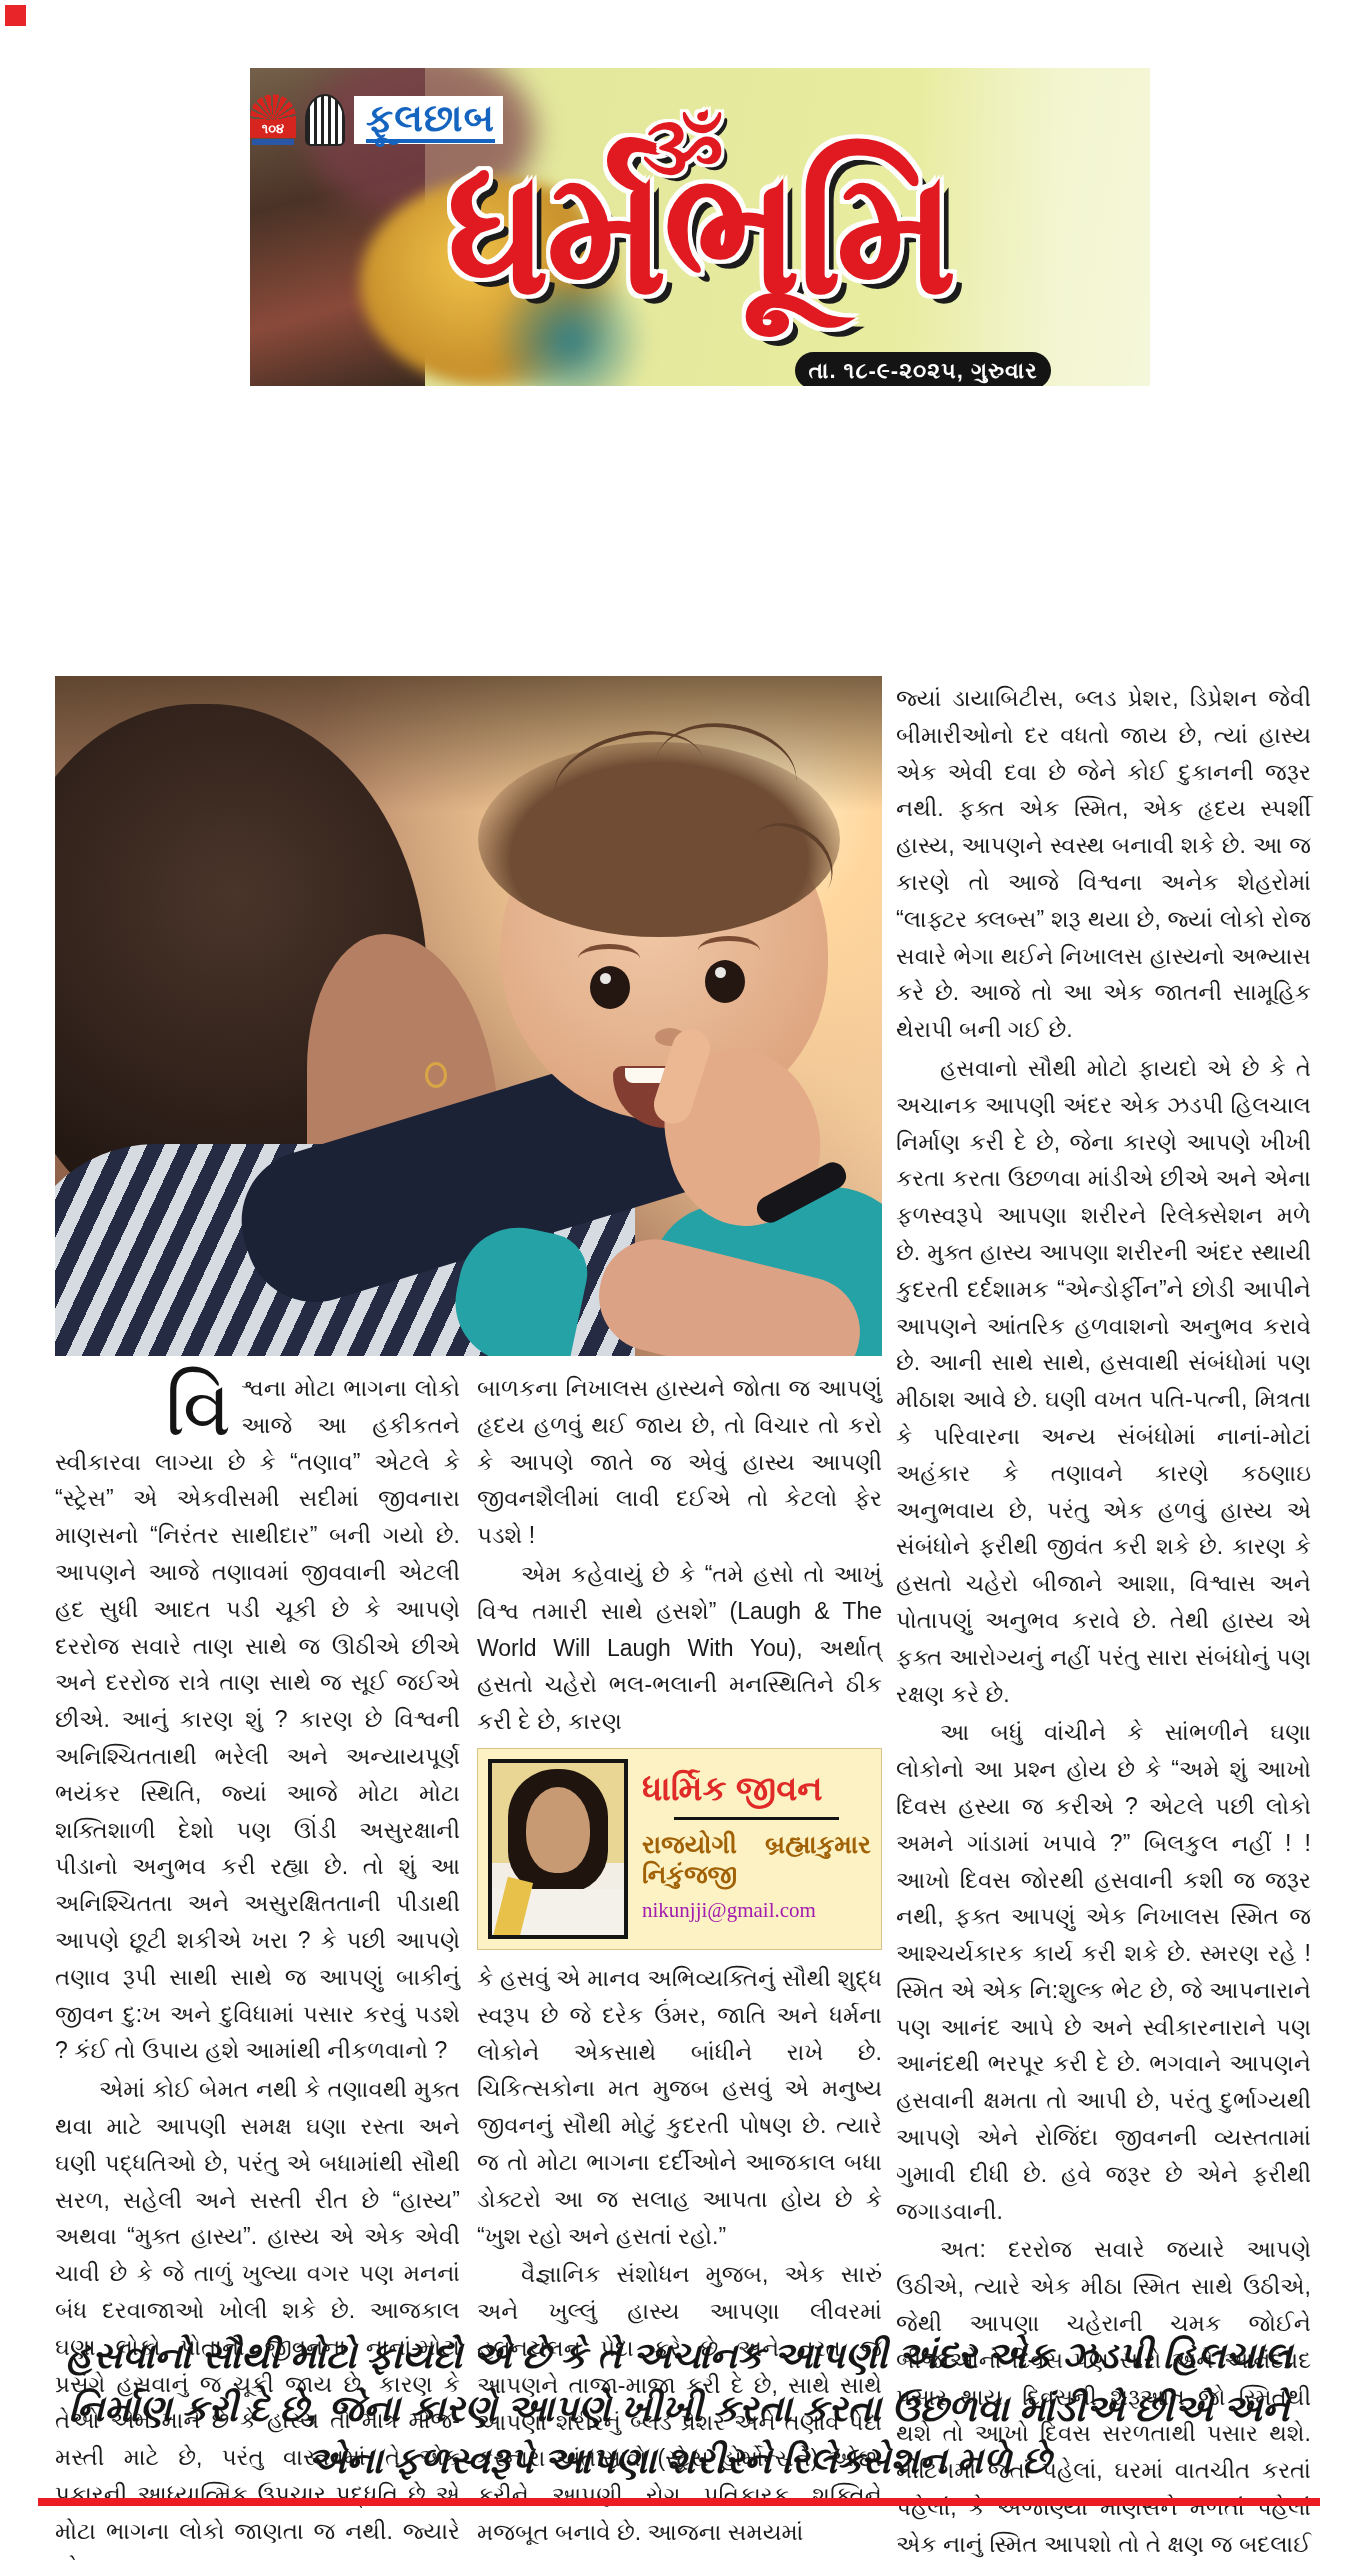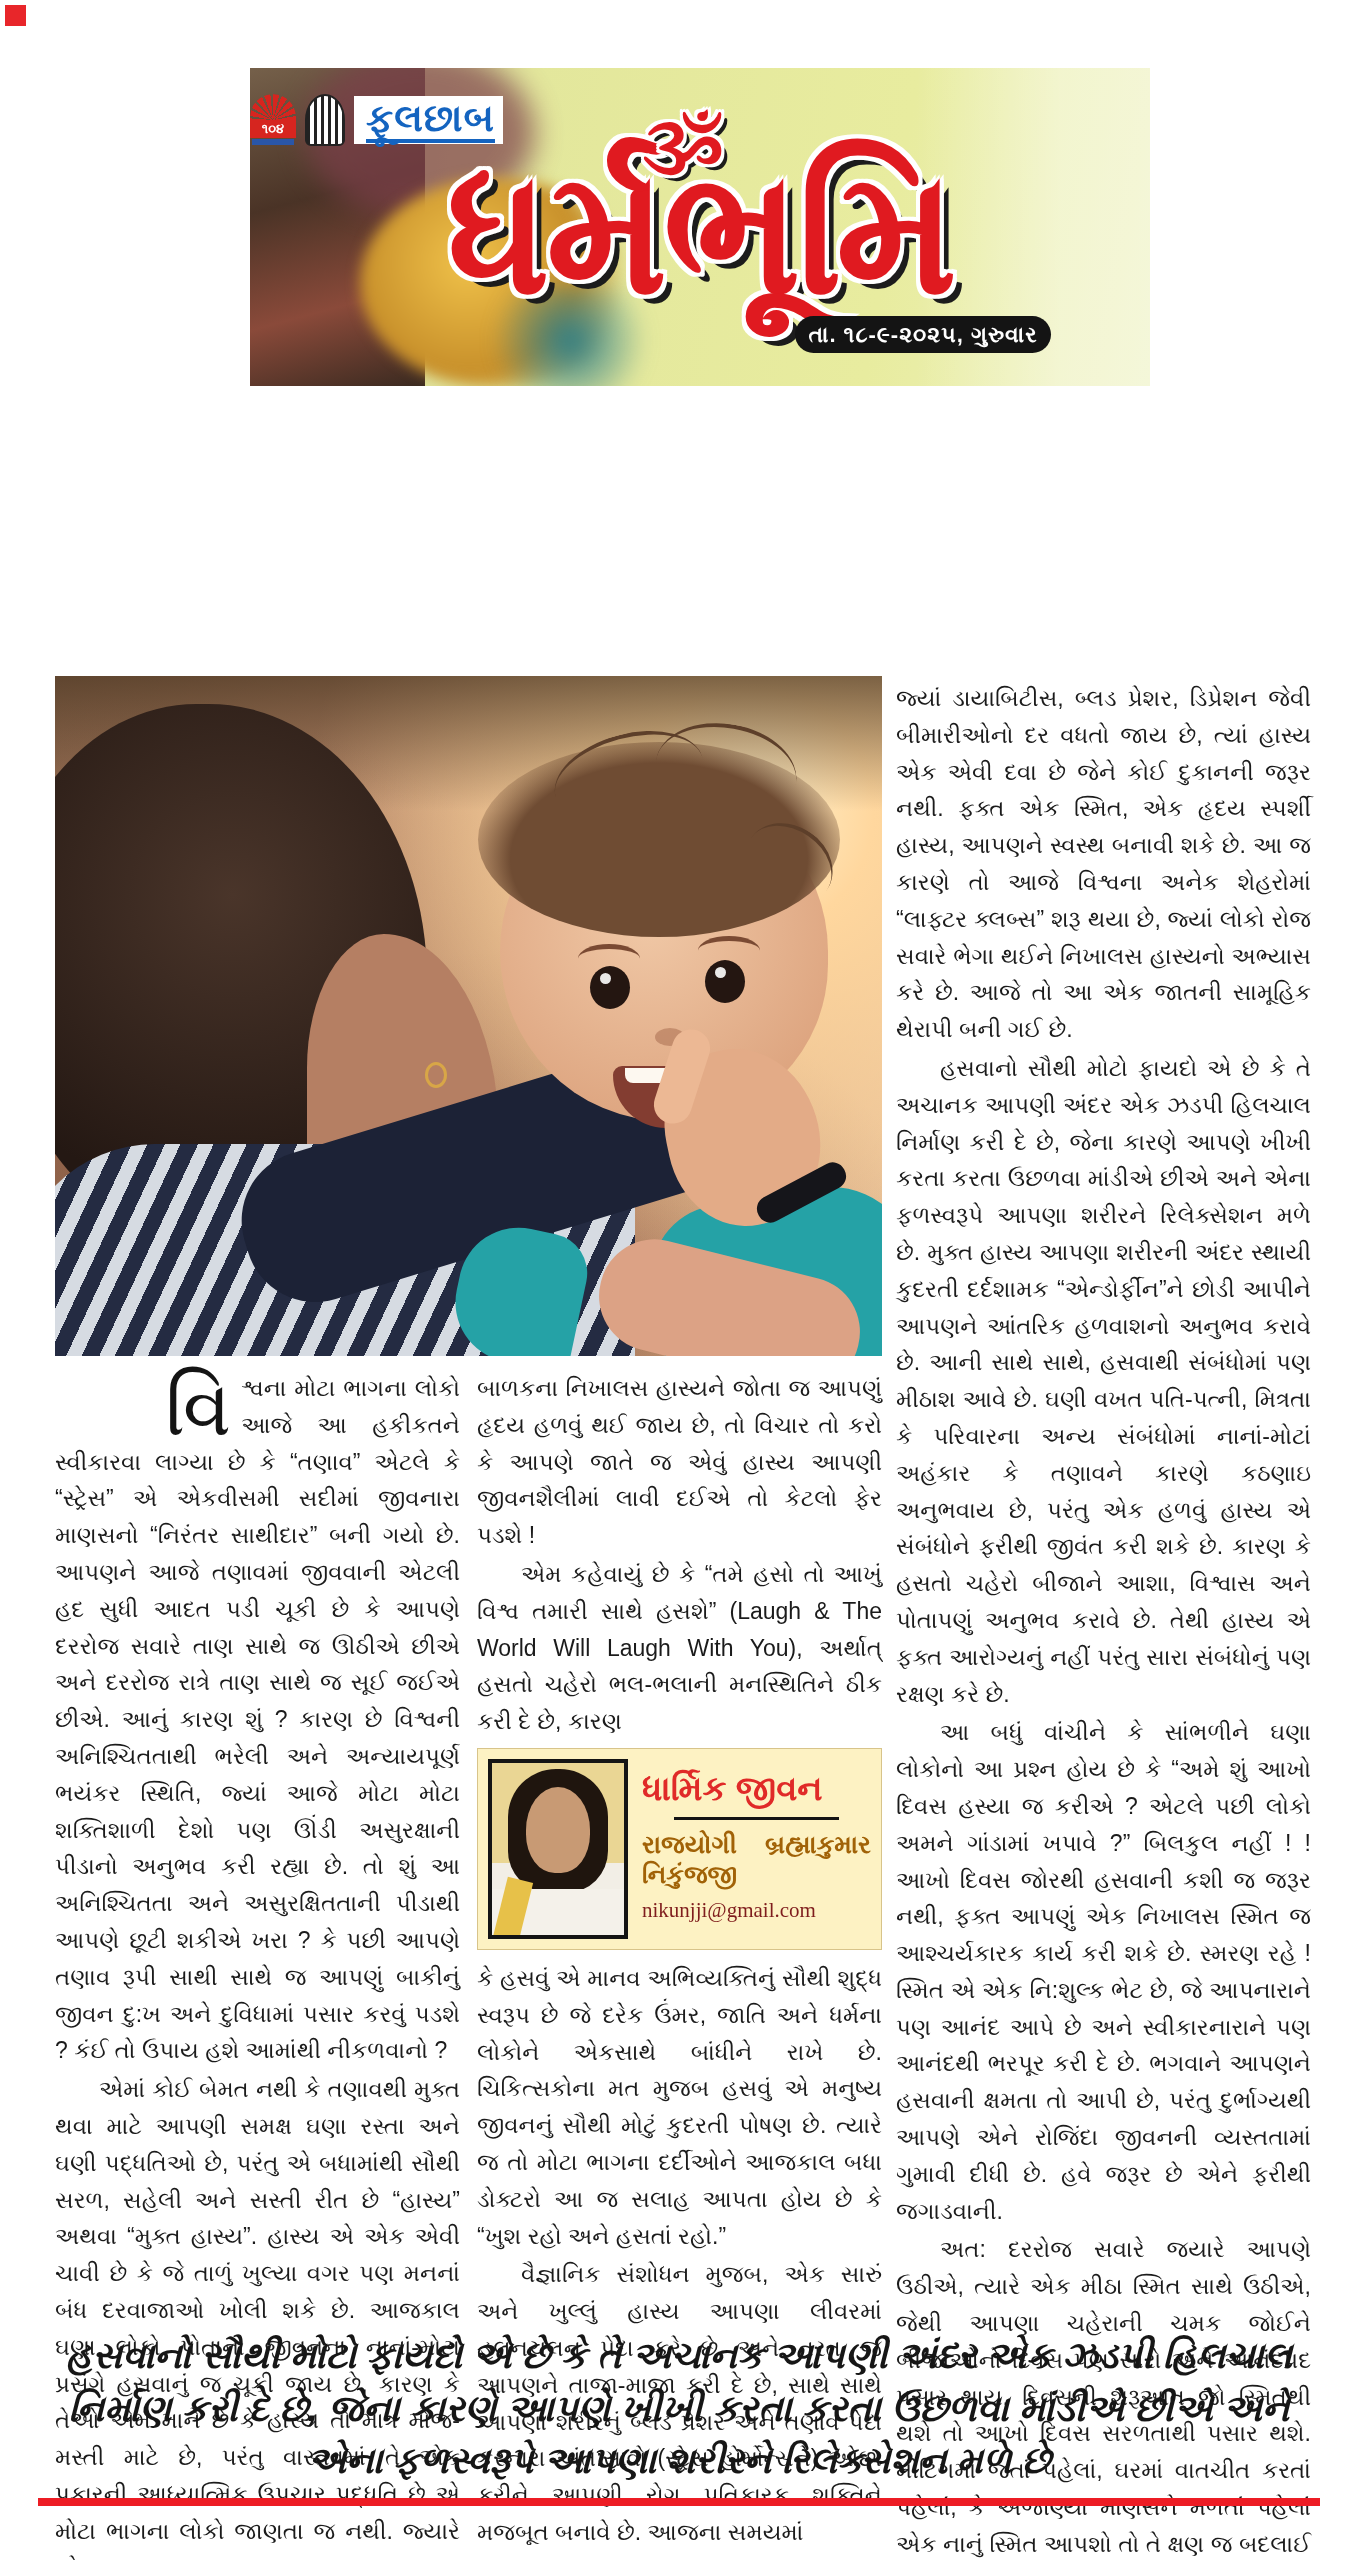--- a/index.html
+++ b/index.html
@@ -28,21 +28,21 @@
   .emblem-red .num{position:absolute;left:0;top:26px;width:46px;height:18px;background:#d6251f;color:#fff;font-weight:700;font-size:13px;line-height:18px;text-align:center;}
   .emblem-red .base{position:absolute;left:2px;top:45px;width:42px;height:6px;background:#2a56a8;}
   .emblem-bw{width:36px;height:48px;background:repeating-linear-gradient(90deg,#222 0 3px,#fff 3px 7px);border:2px solid #222;border-radius:50% 50% 6px 6px;}
   .logo-box{background:#ffffff;padding:2px 8px 4px 12px;}
   .logo-text{color:#1464c0;font-weight:800;font-size:38px;letter-spacing:1px;border-bottom:4px solid #1464c0;line-height:1.1;}
 
   .om-icon{left:392px;top:36px;font-size:76px;font-weight:800;color:#e01a20;z-index:3;
     text-shadow:-3px -3px 0 #fff,3px -3px 0 #fff,-3px 3px 0 #fff,3px 3px 0 #fff,0 -3px 0 #fff,0 3px 0 #fff,-3px 0 0 #fff,3px 0 0 #fff,6px 6px 0 #1c1c1c;}
   .masthead-title{left:0;right:0;top:74px;text-align:center;font-size:172px;line-height:1.05;font-weight:800;color:#e01a20;z-index:2;letter-spacing:-4px;
     text-shadow:-4px -4px 0 #fff,4px -4px 0 #fff,-4px 4px 0 #fff,4px 4px 0 #fff,0 -4px 0 #fff,0 4px 0 #fff,-4px 0 0 #fff,4px 0 0 #fff,9px 9px 0 #1c1c1c;}
-  .date-badge{left:545px;top:248px;width:256px;height:37px;background:#141414;border-radius:19px;color:#ffffff;
+  .date-badge{left:545px;top:284px;width:256px;height:37px;background:#141414;border-radius:19px;color:#ffffff;
     font-size:22px;font-weight:700;line-height:37px;text-align:center;z-index:4;letter-spacing:1px;}
 
   
   .headline{left:0;top:428px;width:1358px;text-align:center;font-size:112px;font-weight:800;color:#101010;letter-spacing:-3px;line-height:1.3;}
 
   
   .article{left:55px;top:676px;width:1256px;display:flex;gap:14px;align-items:flex-start;}
   .left-two{width:827px;flex:0 0 827px;}
   .col{font-size:23px;line-height:1.6;text-align:justify;color:#1b1b1b;}
   .two-col-row{display:flex;gap:17px;margin-top:14px;}
@@ -97,21 +97,21 @@
   .abox-photo{position:relative;width:132px;height:172px;border:4px solid #141414;background:linear-gradient(180deg,#ead694 0 58%,#f2eee6 58%);overflow:hidden;flex:0 0 132px;}
   .abox-photo .abs{position:absolute;}
   .author-hair{left:16px;top:6px;width:100px;height:124px;background:#1f150e;border-radius:48px 48px 42px 42px;}
   .author-face{left:34px;top:24px;width:64px;height:86px;background:#c89a74;border-radius:50% 50% 45% 45%;}
   .author-robe{left:0;bottom:0;width:132px;height:46px;background:#f4f1ea;}
   .author-sash{left:8px;bottom:-6px;width:26px;height:62px;background:#e7c149;transform:rotate(14deg);}
   .abox-right{flex:1;}
   .abox-section{color:#e02a28;font-size:34px;font-weight:800;line-height:1.1;}
   .abox-divider{width:72%;height:3px;background:#141414;margin:9px auto 9px auto;}
   .abox-name{color:#a16207;font-size:25px;font-weight:800;line-height:1.2;}
-  .abox-email{font-family:"Liberation Serif","DejaVu Serif",serif;font-size:21px;color:#7f1d1d;margin-top:5px;}
+  .abox-email{font-family:"Liberation Serif","DejaVu Serif",serif;font-size:21px;color:#a21caf;margin-top:5px;}
 
   
   .pull-quote{left:49px;top:2330px;width:1260px;text-align:center;font-size:37px;line-height:1.42;font-weight:700;font-style:italic;color:#161616;}
   .red-rule{left:38px;top:2498px;width:1282px;height:8px;background:#ed1c24;}
 </style>
 </head>
 <body>
 
 <div class="page">
 

